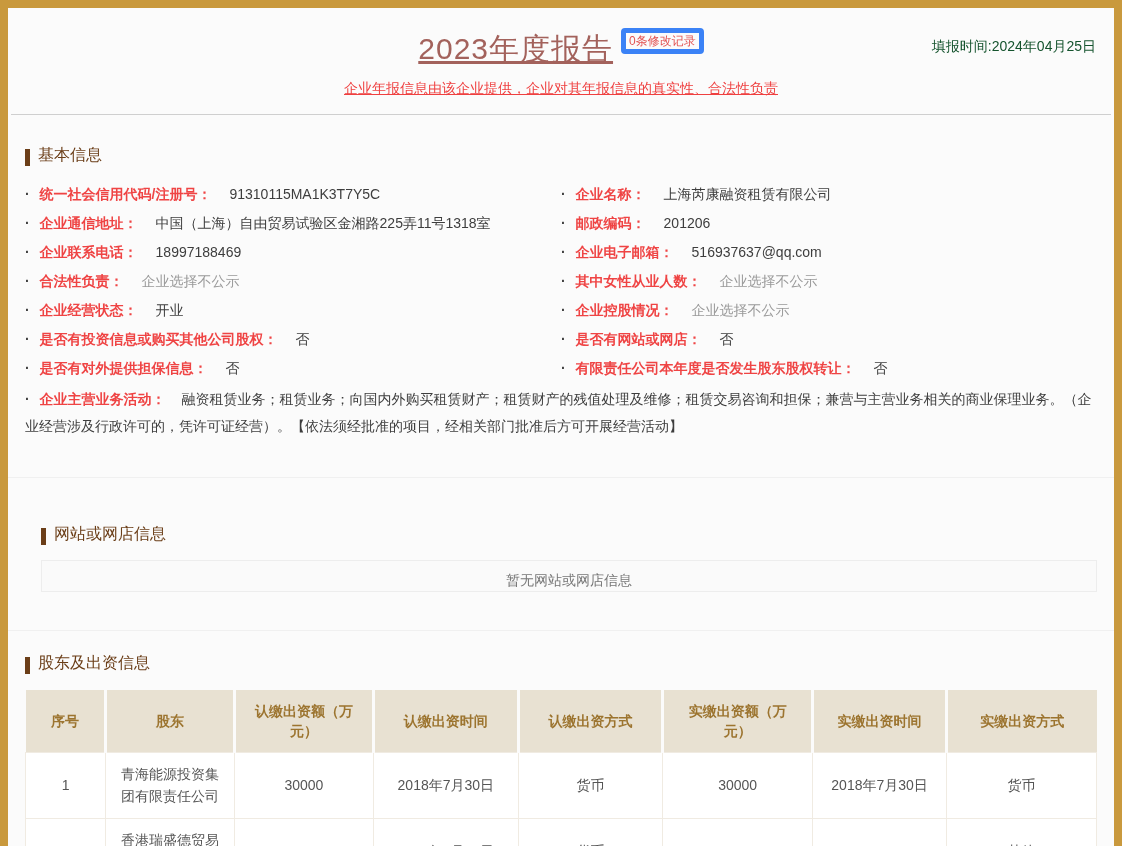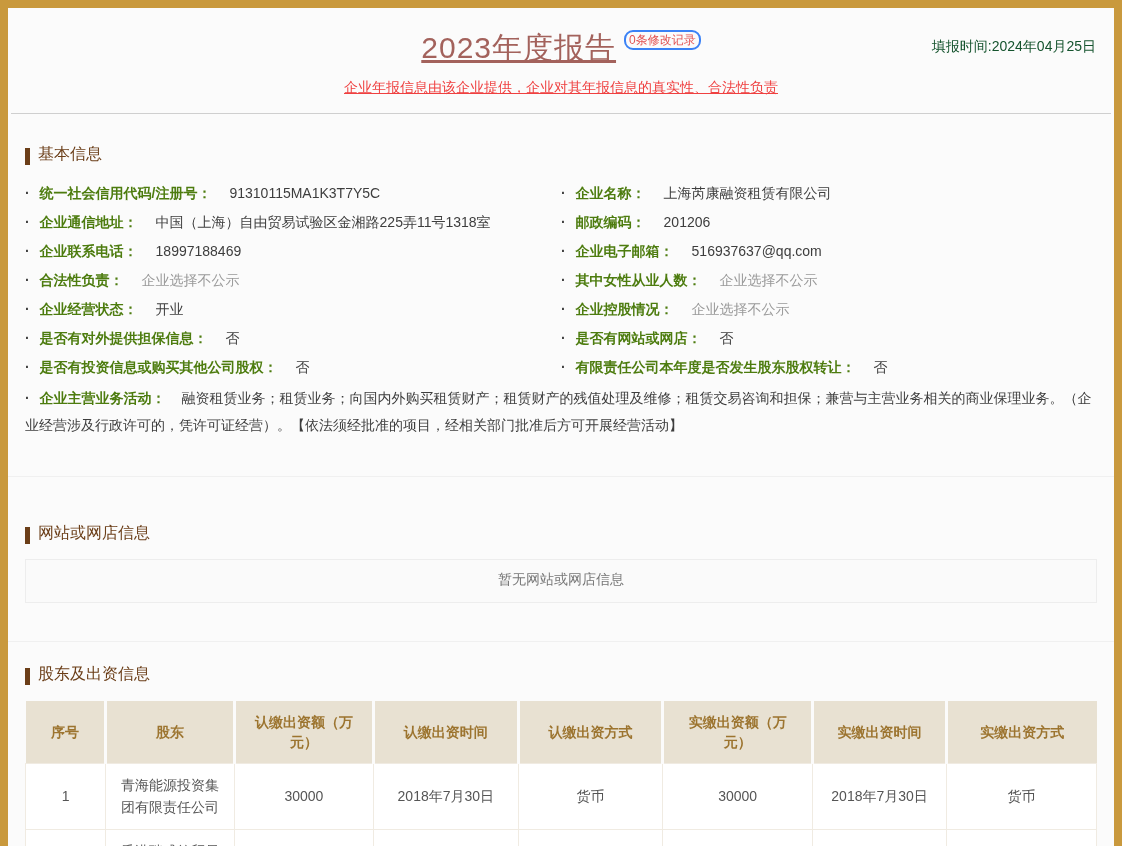--- a/index.html
+++ b/index.html
@@ -11,51 +11,51 @@
     border-left: 8px solid #c9993d;
     border-right: 8px solid #c9993d;
     background: #fbfbfb;
     font-family: "Liberation Sans", "DejaVu Sans", sans-serif;
     color: #404040;
   }
   .report-header { position: relative; padding-top: 20px; text-align: center; }
   .report-title { display: inline; font-size: 30px; font-weight: 400; color: #a3625c; letter-spacing: 1px; text-decoration: underline; }
   .revision-badge {
     display: inline-block; margin-left: 8px; vertical-align: 14px;
-    color: #e25252; border: 2px solid #3b82f6; border-radius: 9px;
+    color: #e25252; border: 5px solid #3b82f6; border-radius: 4px;
     font-size: 12px; line-height: 16px; padding: 0 3px; cursor: pointer;
     text-decoration: none;
   }
   .fill-time { position: absolute; right: 18px; top: 30px; color: #14532d; font-size: 14px; }
   .disclaimer { text-align: center; color: #ef4040; font-size: 14px; margin-top: 10px; text-decoration: underline; }
   .header-divider { border: none; border-top: 1px solid #cfcfcf; margin: 16px 3px 0 3px; }
   .thin-divider { border: none; border-top: 1px solid #f0f0f0; margin: 0; }
 
   .section { padding: 0 17px; }
   .section-title { display: flex; align-items: flex-end; font-size: 16px; color: #6b3e18; }
   .section-bar { display: inline-block; width: 5px; height: 17px; background: #6b3e18; margin-right: 8px; }
 
   .basic-section { margin-top: 30px; }
   .fields-grid { display: flex; margin-top: 14px; }
   .fields-col { width: 50%; }
   .field { font-size: 14px; line-height: 29px; white-space: nowrap; }
   .field::before { content: "·"; font-weight: bold; margin-right: 6px; color: #404040; }
-  .field-label { font-weight: bold; color: #4d7c0f; }
+  .field-label { font-weight: bold; color: #ef4444; }
   .field-value { margin-left: 18px; color: #3d3d3d; }
   .field-value.muted { color: #999; }
   .field-full { font-size: 14px; line-height: 27px; margin-top: 3px; white-space: normal; }
   .field-full .field-value { margin-left: 16px; }
 
   .website-section { margin-top: 46px; }
   .empty-box {
-    margin-top: 15px; height: 44px; line-height: 38px;
+    margin-top: 15px; height: 32px; line-height: 38px;
     text-align: center; font-size: 14px; color: #777;
     background: #fafafa; border: 1px solid #ededed;
   }
-  .website-section { margin-bottom: 38px; }
+  .website-section { margin-bottom: 38px; margin-left: 16px; }
   .shareholder-section { margin-top: 22px; }
 
   table.shareholder-table { width: 100%; border-collapse: collapse; margin-top: 16px; table-layout: fixed; }
   .shareholder-table th {
     background: #e8e1d2; color: #9c742f; font-size: 14px; font-weight: bold;
     height: 62px; text-align: center; vertical-align: middle;
     border-right: 3px solid #fbfbfb; padding: 0 18px; line-height: 20px;
   }
   .shareholder-table th:last-child { border-right: none; }
   .shareholder-table td {
@@ -90,24 +90,24 @@
       <div class="field">
         <span class="field-label">企业联系电话：</span><span class="field-value">18997188469</span>
       </div>
       <div class="field">
         <span class="field-label">合法性负责：</span><span class="field-value muted">企业选择不公示</span>
       </div>
       <div class="field">
         <span class="field-label">企业经营状态：</span><span class="field-value">开业</span>
       </div>
       <div class="field">
+        <span class="field-label">是否有投资信息或购买其他公司股权：</span><span class="field-value">否</span>
+      </div>
+      <div class="field">
         <span class="field-label">是否有对外提供担保信息：</span><span class="field-value">否</span>
-      </div>
-      <div class="field">
-        <span class="field-label">是否有投资信息或购买其他公司股权：</span><span class="field-value">否</span>
       </div>
     </div>
     <div class="fields-col">
       <div class="field">
         <span class="field-label">企业名称：</span><span class="field-value">上海芮康融资租赁有限公司</span>
       </div>
       <div class="field">
         <span class="field-label">邮政编码：</span><span class="field-value">201206</span>
       </div>
       <div class="field">

